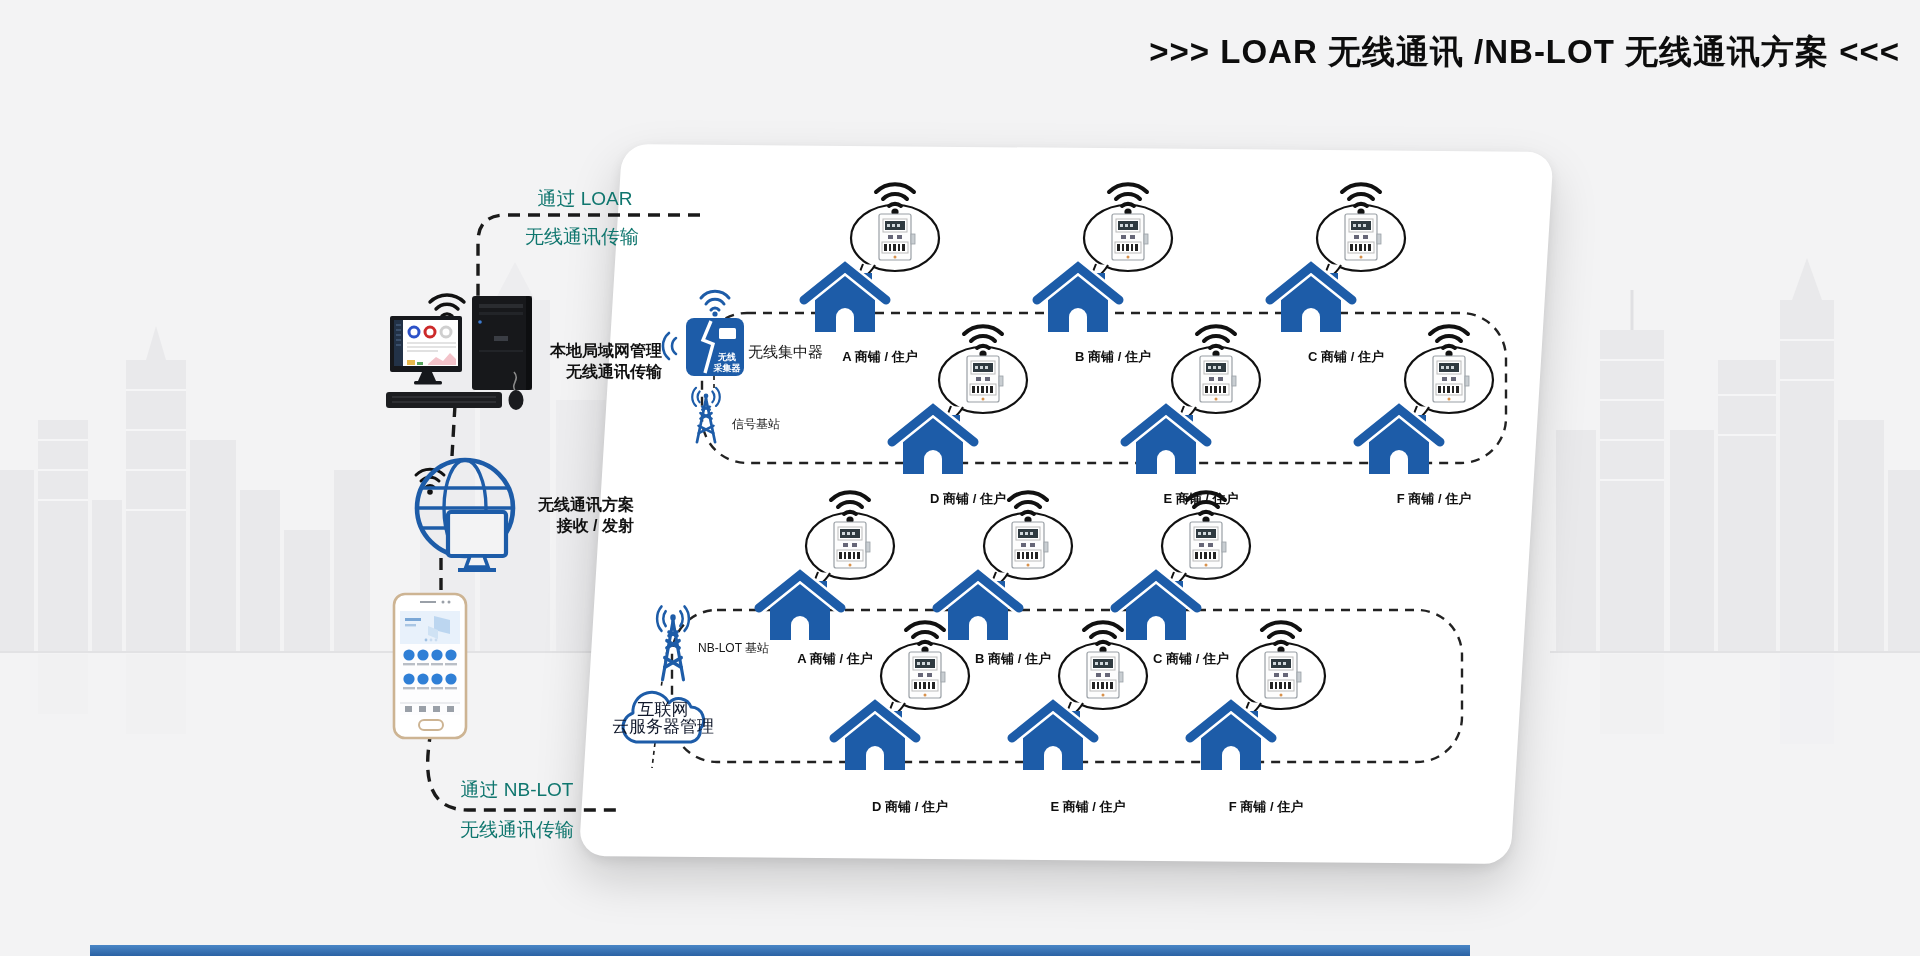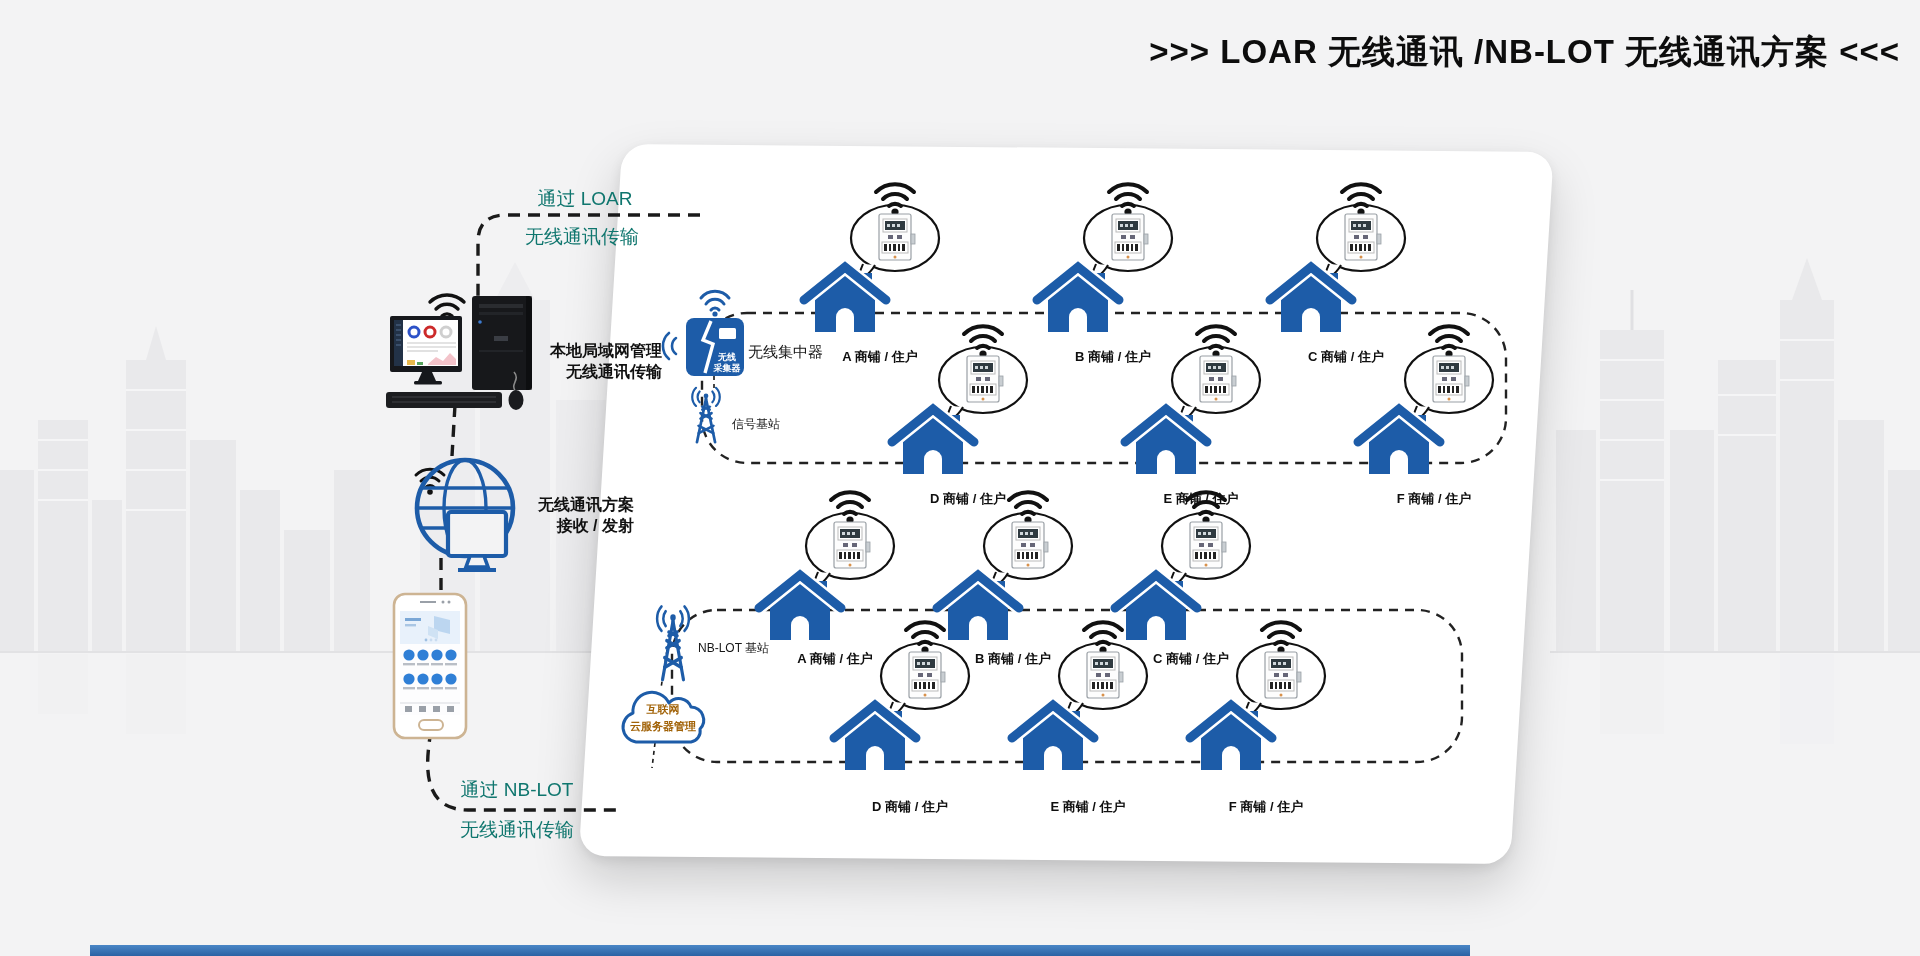--- a/index.html
+++ b/index.html
@@ -16,21 +16,21 @@
   }
   #panel{
     left:622px;top:148px;width:932px;height:712px;
     background:#fff;border-radius:26px;
     box-shadow:0 22px 48px rgba(0,0,0,.17),0 4px 12px rgba(0,0,0,.08);
     transform:skewX(-3deg) rotate(.5deg);transform-origin:top center;
   }
   .flow-label{font-size:19px;color:#0f766e;text-align:center;white-space:nowrap;}
   .icon-caption{font-size:16px;font-weight:bold;line-height:21px;text-align:right;color:#111;white-space:nowrap;}
   .small-label{font-size:12px;color:#161616;white-space:nowrap;}
-  .cloud-text{font-size:11px;font-weight:bold;color:#a16207;text-align:center;line-height:17px;white-space:nowrap;}
+  .cloud-text{font-size:17px;font-weight:normal;color:#0f172a;text-align:center;line-height:17px;white-space:nowrap;}
   .house-unit{position:absolute;width:170px;height:232px;pointer-events:none;}
   .house-unit svg{position:absolute;left:0;top:0;}
   .unit-label{
     position:absolute;left:-35px;width:240px;text-align:center;
     font-size:13px;font-weight:bold;color:#0f0f0f;white-space:nowrap;
   }
   svg{display:block;}
   #overlay{pointer-events:none;}
 </style>
 </head>

